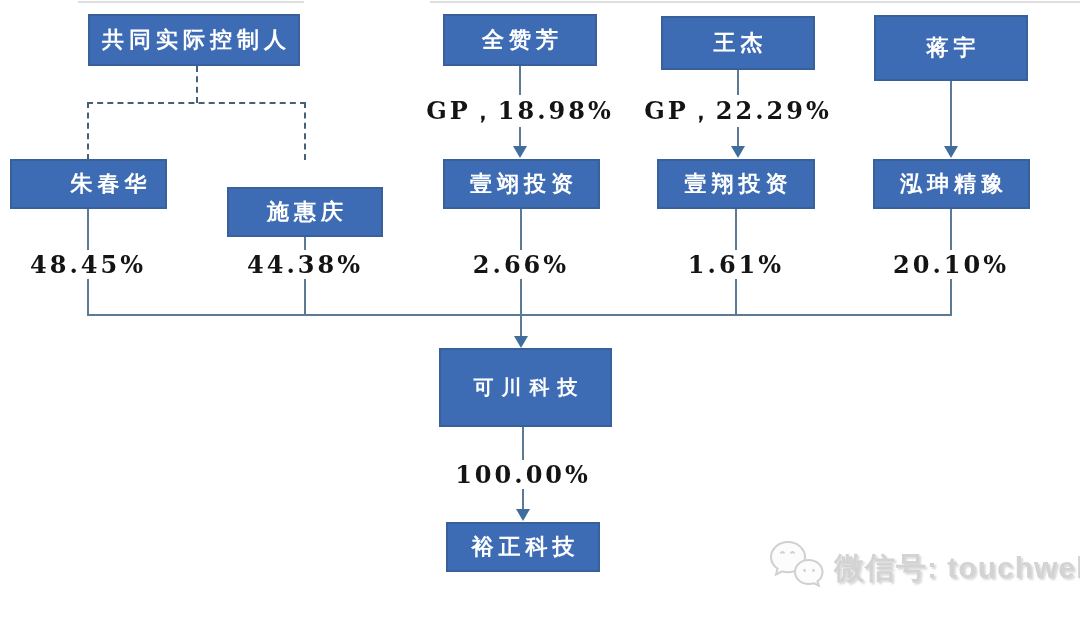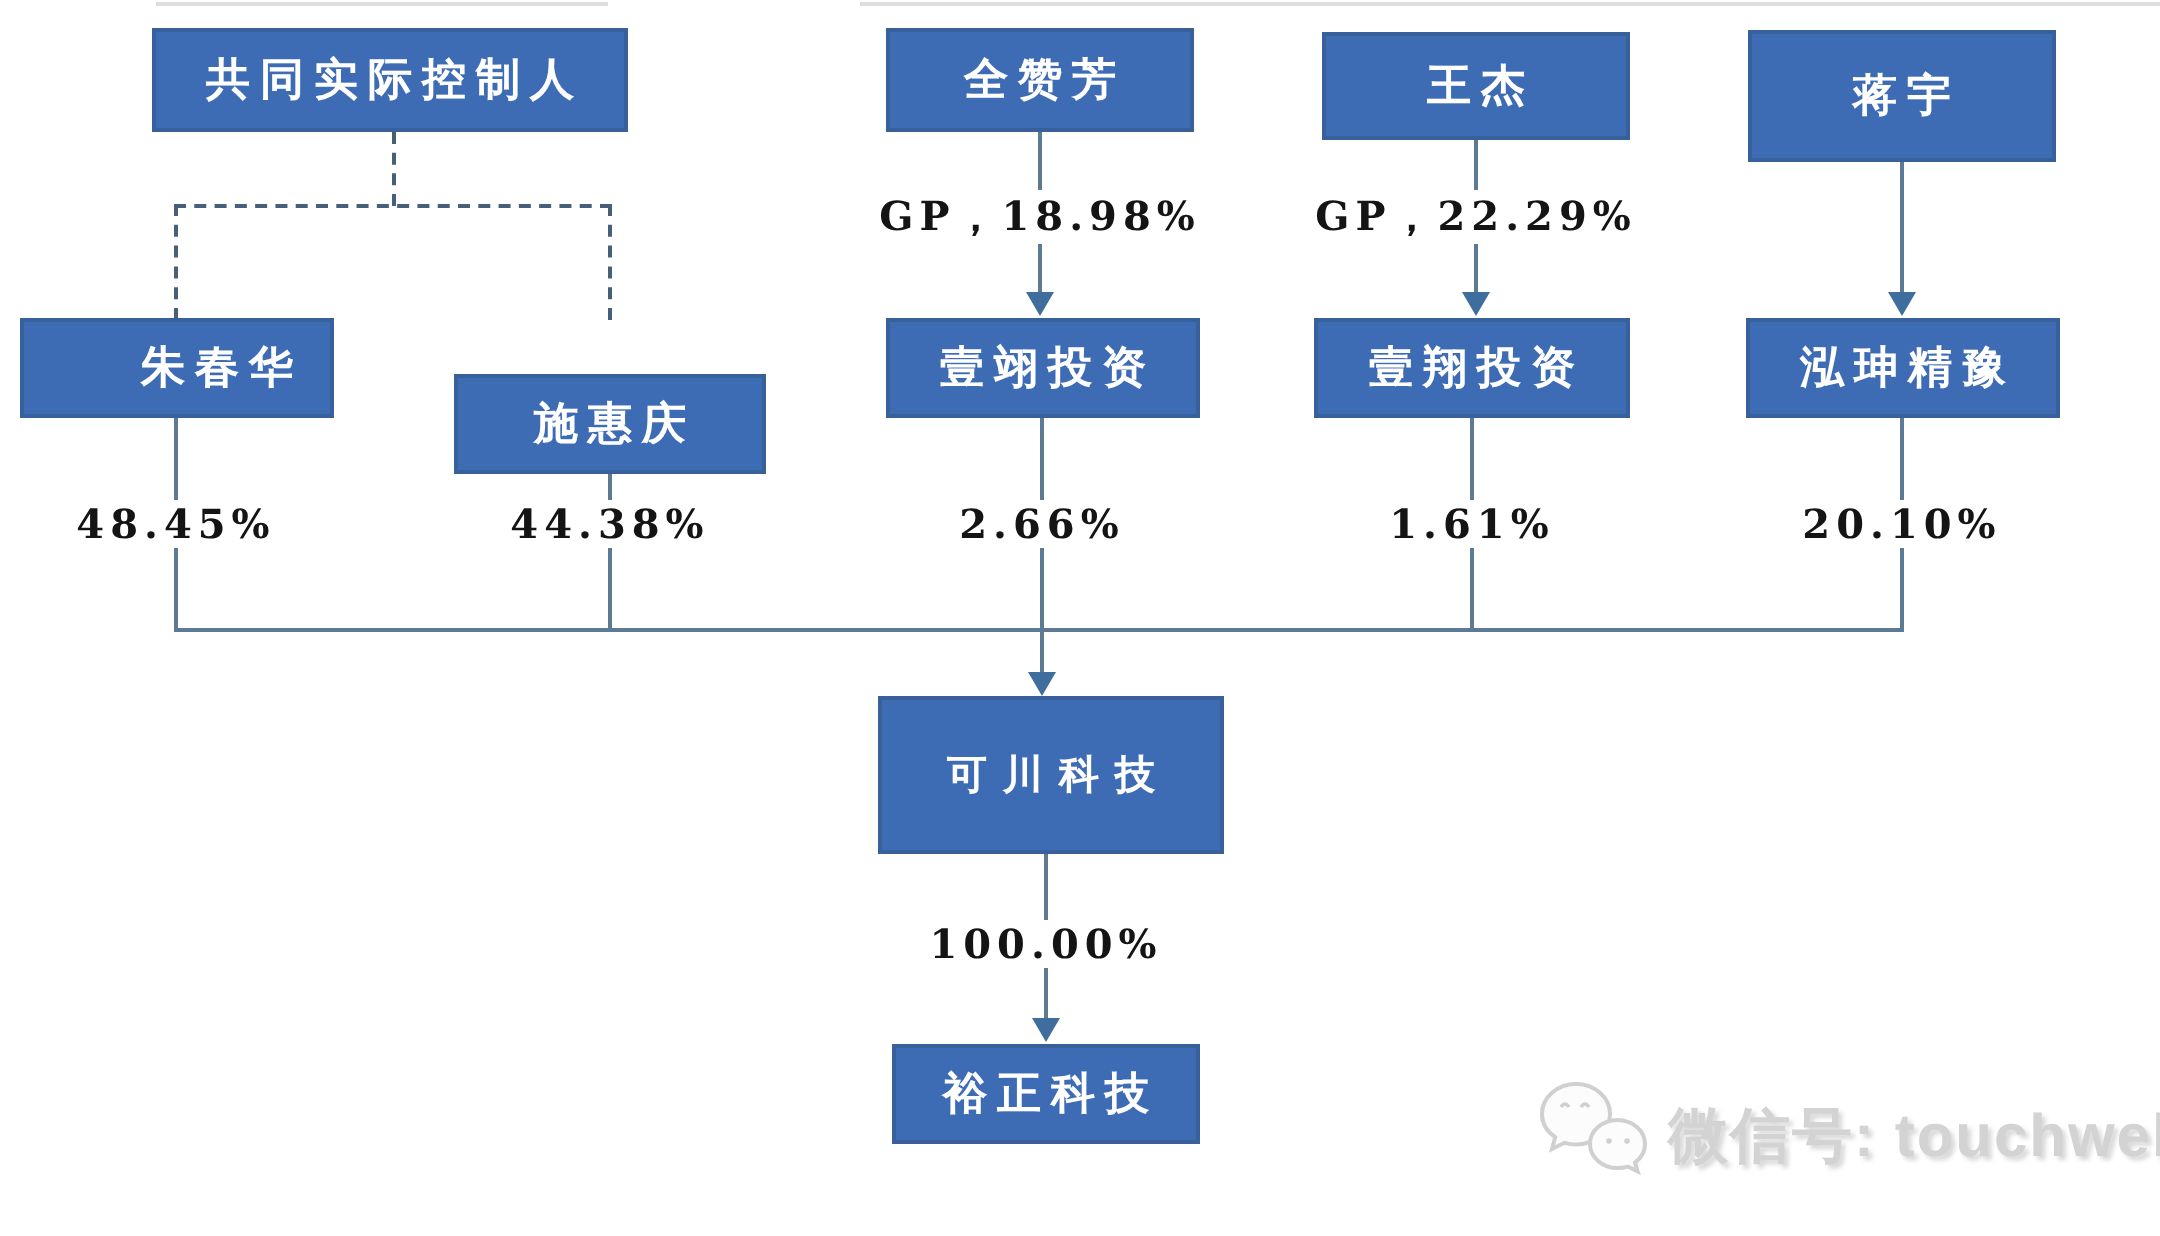--- a/index.html
+++ b/index.html
@@ -45,21 +45,21 @@
     border-right: 7px solid transparent;
     border-top: 12px solid #3f6e9e;
     z-index: 2;
   }
   .lbl {
     position: absolute;
     transform: translateX(-50%);
     background: #ffffff;
     padding: 0 5px;
     color: #141414;
-    font-size: 20px;
+    font-size: 24px;
     font-weight: bold;
     letter-spacing: 3px;
     white-space: nowrap;
     z-index: 3;
   }
   #watermark {
     position: absolute;
     left: 768px;
     top: 540px;
     display: flex;
@@ -101,21 +101,21 @@
   <div class="vline" style="left:304px; top:209px; height:107px;"></div>
   <div class="vline" style="left:520px; top:209px; height:129px;"></div>
   <div class="vline" style="left:735px; top:209px; height:107px;"></div>
   <div class="vline" style="left:950px; top:209px; height:107px;"></div>
   <div class="hline" style="left:87px; top:314px; width:865px;"></div>
   <div class="arrow" style="left:514px; top:336px;"></div>
 
   <div class="vline" style="left:522px; top:427px; height:84px;"></div>
   <div class="arrow" style="left:516px; top:509px;"></div>
 
-  <div class="node" style="left:76px; top:14px; width:238px; height:52px;">共同实际控制人</div>
+  <div class="node" style="left:88px; top:14px; width:212px; height:52px;">共同实际控制人</div>
   <div class="node" style="left:443px; top:14px; width:154px; height:52px;">全赞芳</div>
   <div class="node" style="left:661px; top:16px; width:154px; height:54px;">王杰</div>
   <div class="node" style="left:874px; top:15px; width:154px; height:66px;">蒋宇</div>
 
   <div class="lbl" style="left:520px; top:95px;">GP，18.98%</div>
   <div class="lbl" style="left:738px; top:95px;">GP，22.29%</div>
 
   <div class="node" style="left:10px; top:159px; width:157px; height:50px;padding-left:40px;">朱春华</div>
   <div class="node" style="left:227px; top:159px; width:156px; height:50px;margin-top:28px;">施惠庆</div>
   <div class="node" style="left:443px; top:159px; width:157px; height:50px;">壹翊投资</div>

